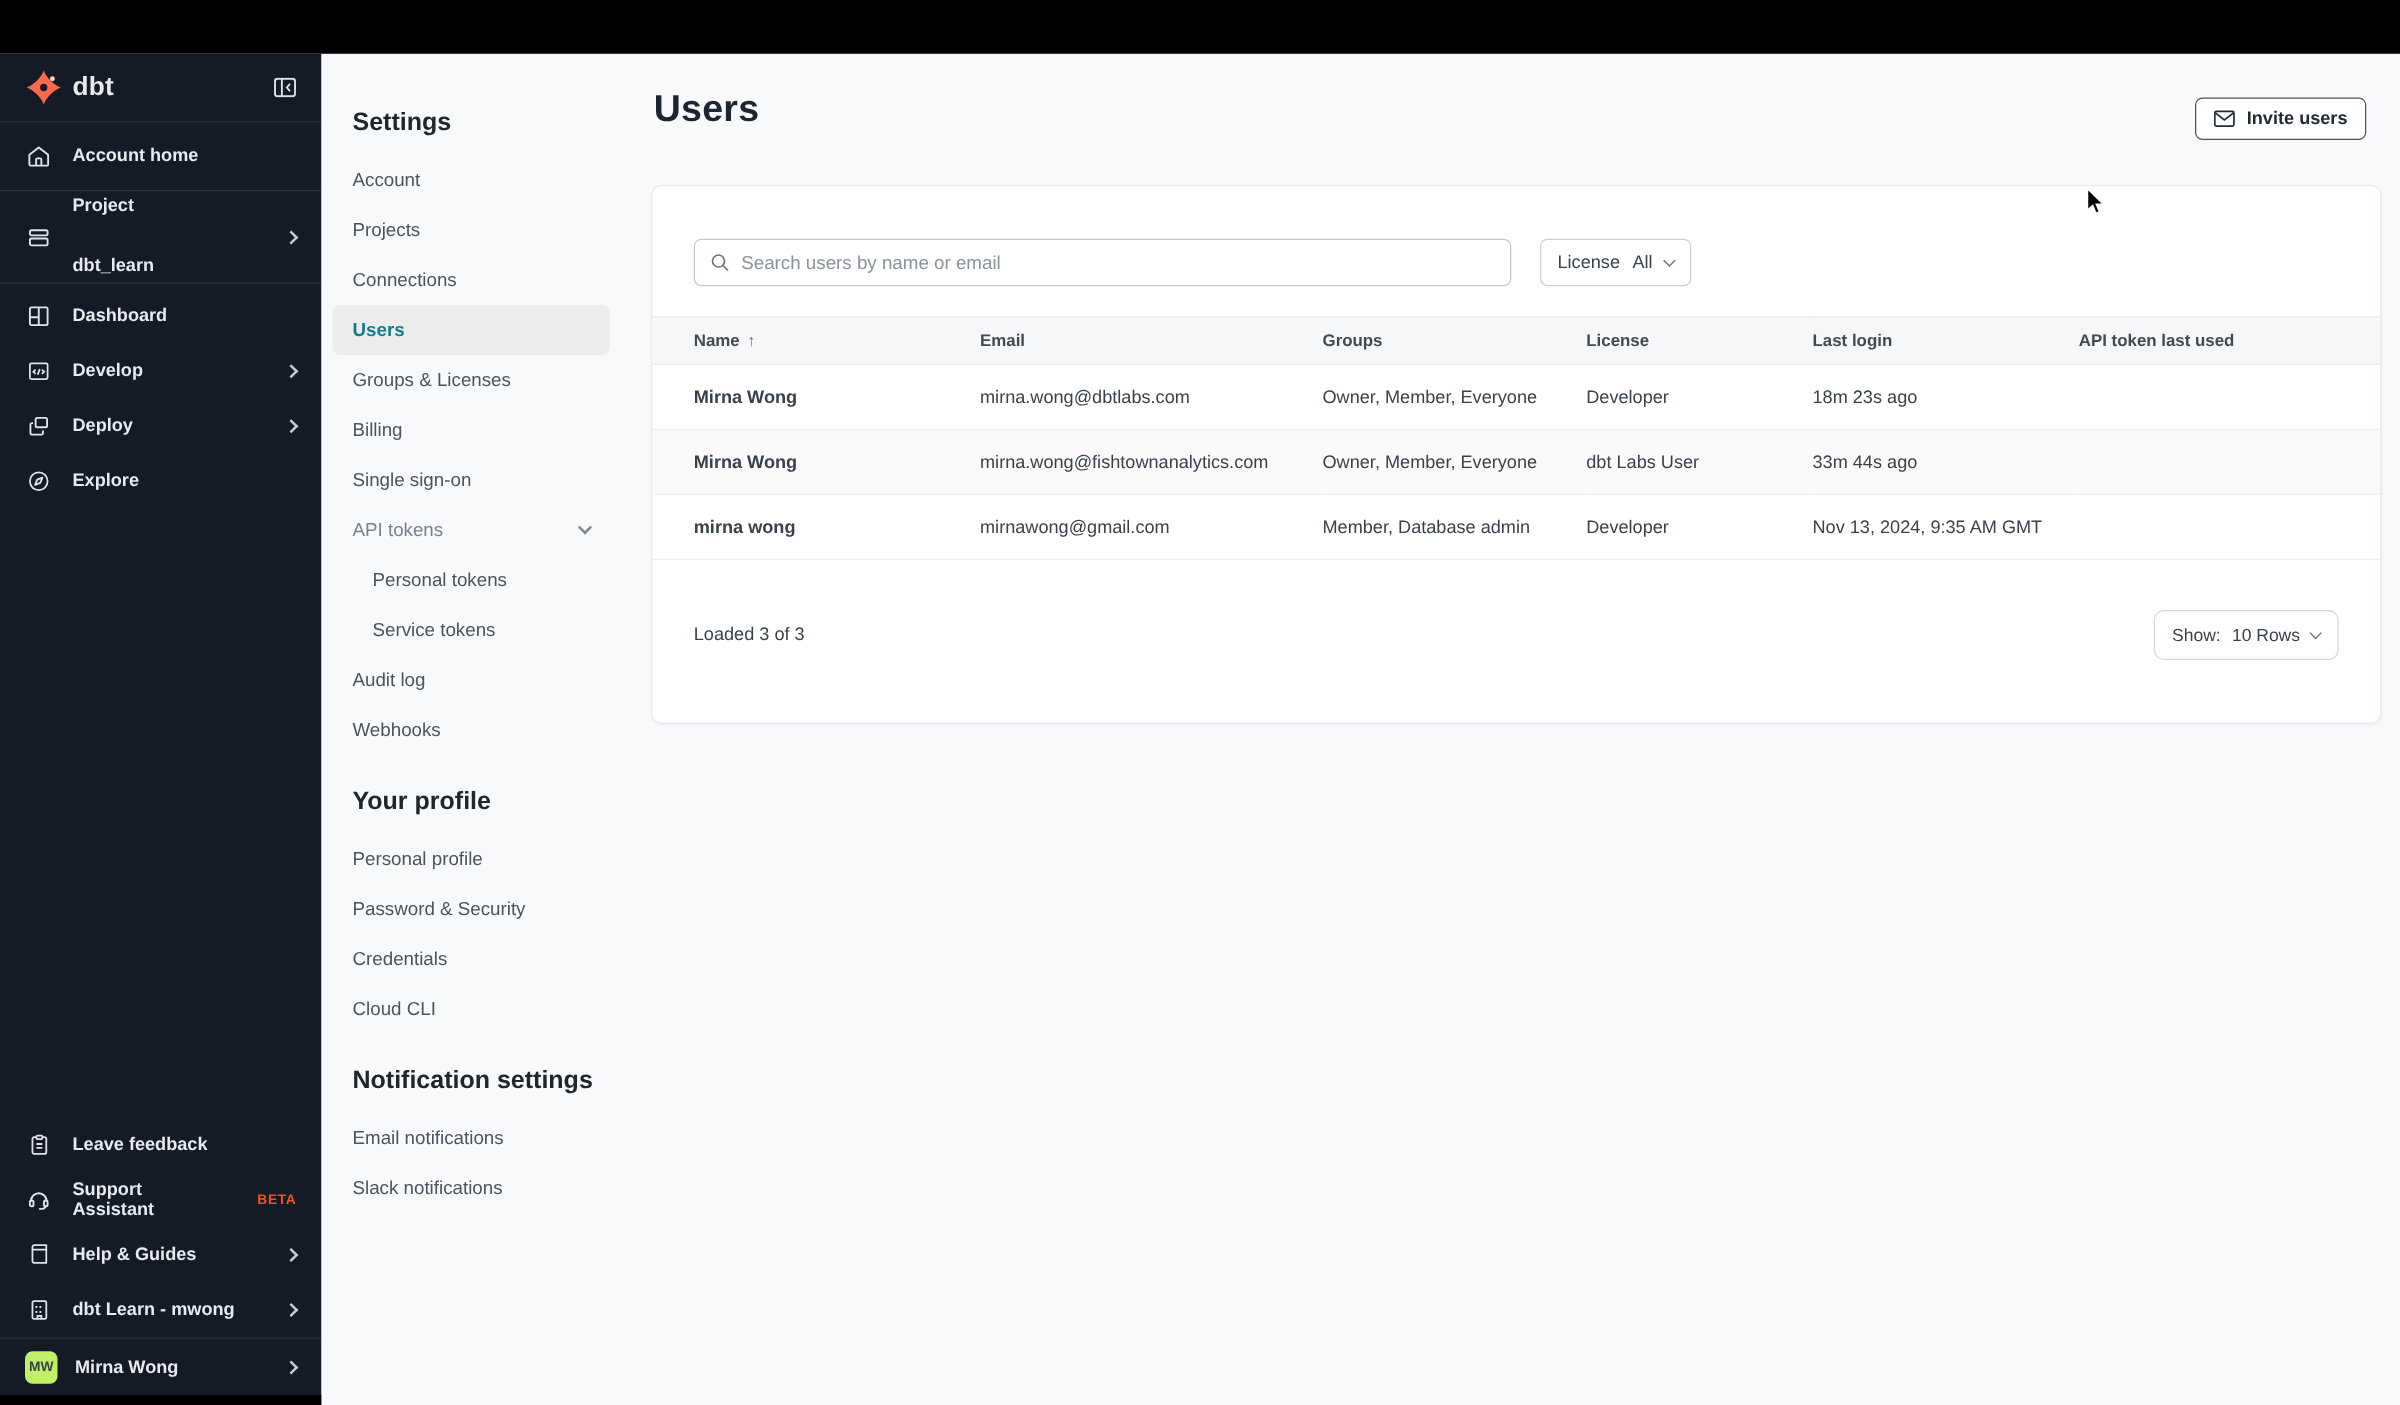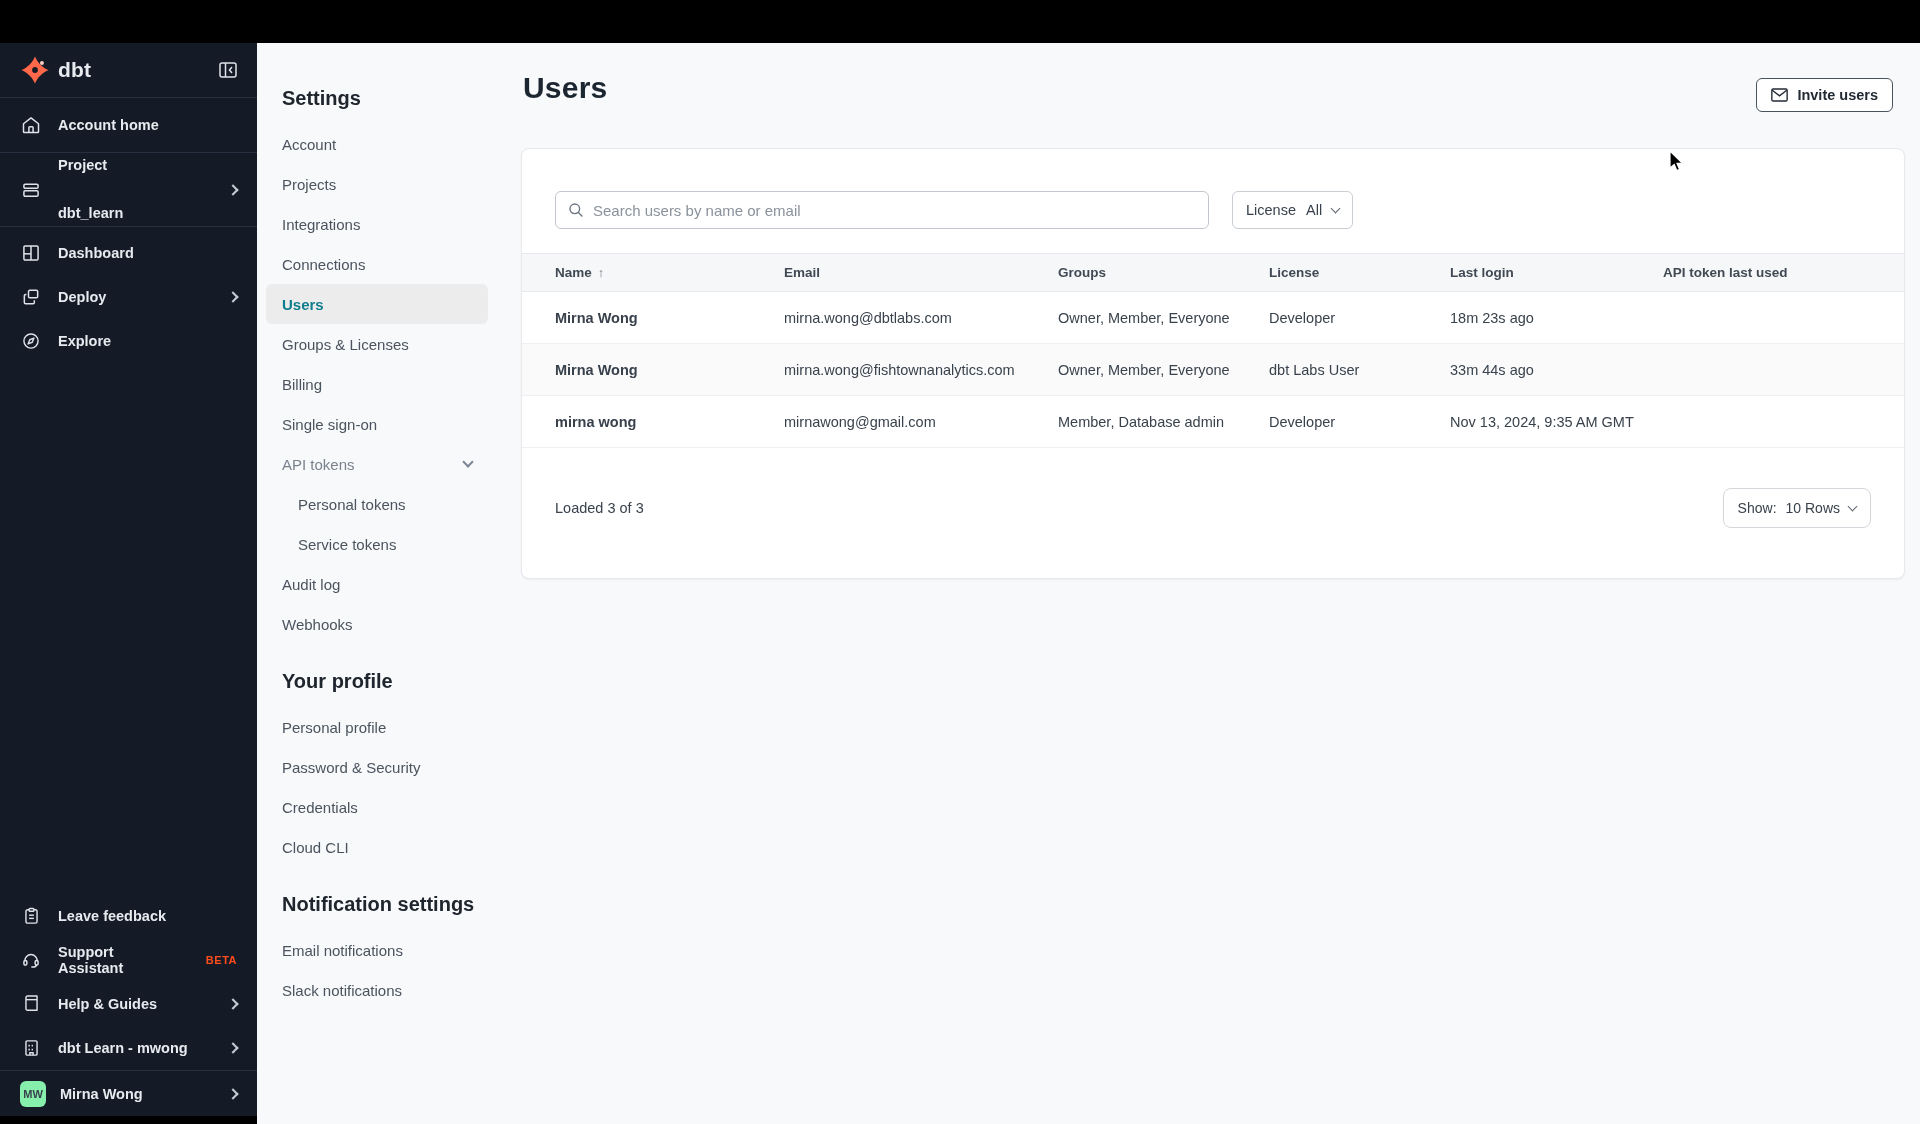--- a/index.html
+++ b/index.html
@@ -37,21 +37,21 @@
   .chev-r { width:8px; height:8px; border-right:2px solid #c6ccd4; border-top:2px solid #c6ccd4; transform:rotate(45deg); flex-shrink:0; }
   .chev-d { width:8px; height:8px; border-right:2px solid #7d8793; border-bottom:2px solid #7d8793; transform:rotate(45deg); margin-top:-4px; flex-shrink:0; }
   .sb-spacer { flex:1; }
   .beta {
     color:#ff4c1d; font-size:11px; font-weight:700; letter-spacing:.5px; margin-left:8px;
   }
   .sb-user-row {
     border-top:1px solid #263041; height:46px; display:flex; align-items:center; gap:14px; padding:0 20px; cursor:pointer;
   }
   .avatar {
-    width:26px; height:26px; background:#86efac; color:#39424c; border-radius:6px;
+    width:26px; height:26px; background:#bef264; color:#39424c; border-radius:6px;
     font-size:11px; font-weight:700; display:flex; align-items:center; justify-content:center;
   }
   .sb-bottom-strip { height:8px; background:#000; }
 
   
   .settings-nav { width:250px; min-width:250px; padding:44px 0 0 25px; font-size:15px; }
   .settings-nav h2 { font-size:20px; font-weight:700; color:#20262e; margin-bottom:14px; }
   .settings-nav h2.spaced { margin-top:26px; }
   .nav-list { list-style:none; }
   .nav-item {
@@ -169,20 +169,32 @@
       <span class="sb-icon">
         <svg width="20" height="20" viewBox="0 0 24 24" fill="none" stroke="currentColor" stroke-width="1.8">
           <rect x="3.5" y="3.5" width="17" height="17" rx="1.5"></rect>
           <line x1="12" y1="3.5" x2="12" y2="20.5"></line>
           <line x1="3.5" y1="13" x2="12" y2="13"></line>
         </svg>
       </span>
       <span class="grow">Dashboard</span>
     </div>
 
+    <div class="sb-item">
+      <span class="sb-icon">
+        <svg width="20" height="20" viewBox="0 0 24 24" fill="none" stroke="currentColor" stroke-width="1.7">
+          <rect x="3.5" y="4.5" width="17" height="15" rx="1.5"></rect>
+          <path d="M9 10.5 L6.8 12.5 L9 14.5"></path>
+          <path d="M15 10.5 L17.2 12.5 L15 14.5"></path>
+          <line x1="13" y1="9.8" x2="11" y2="15.2"></line>
+        </svg>
+      </span>
+      <span class="grow">Develop</span>
+      <span class="chev-r"></span>
+    </div>
 
     <div class="sb-item">
       <span class="sb-icon">
         <svg width="20" height="20" viewBox="0 0 24 24" fill="none" stroke="currentColor" stroke-width="1.8" stroke-linejoin="round">
           <rect x="9" y="4" width="11" height="9" rx="1.5"></rect>
           <path d="M6.5 9 H5.5 a1.5 1.5 0 0 0 -1.5 1.5 V18.5 a1.5 1.5 0 0 0 1.5 1.5 H14.5 a1.5 1.5 0 0 0 1.5 -1.5 V16"></path>
         </svg>
       </span>
       <span class="grow">Deploy</span>
       <span class="chev-r"></span>
@@ -260,23 +272,20 @@
   </nav>
 
   <aside class="settings-nav">
     <h2>Settings</h2>
     <ul class="nav-list">
       <li class="nav-item">
           <span>Account</span>
         </li>
       <li class="nav-item">
           <span>Projects</span>
-        </li>
-      <li class="nav-item">
-          <span>Integrations</span>
         </li>
       <li class="nav-item">
           <span>Connections</span>
         </li>
       <li class="nav-item active">
           <span>Users</span>
         </li>
       <li class="nav-item">
           <span>Groups &amp; Licenses</span>
         </li>

